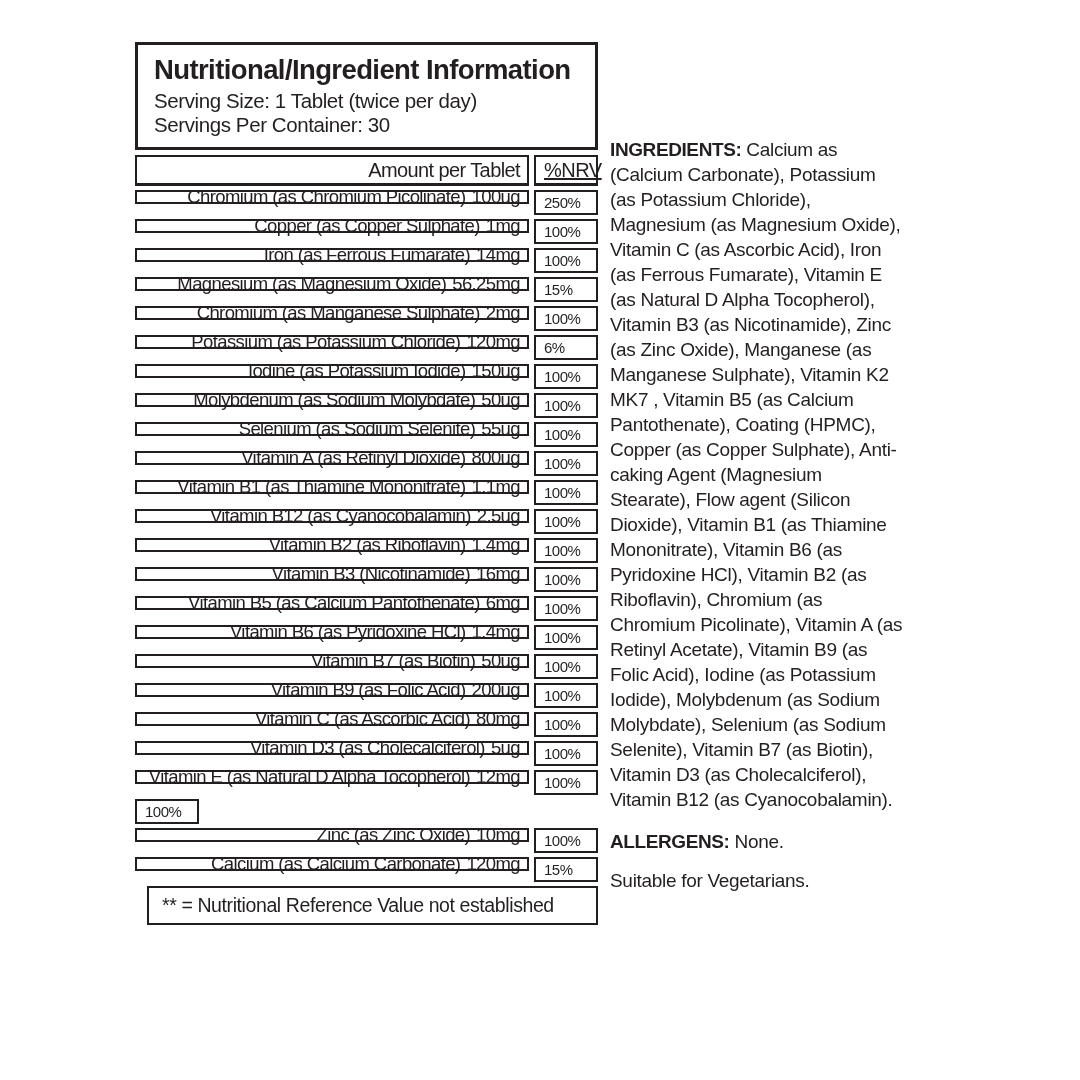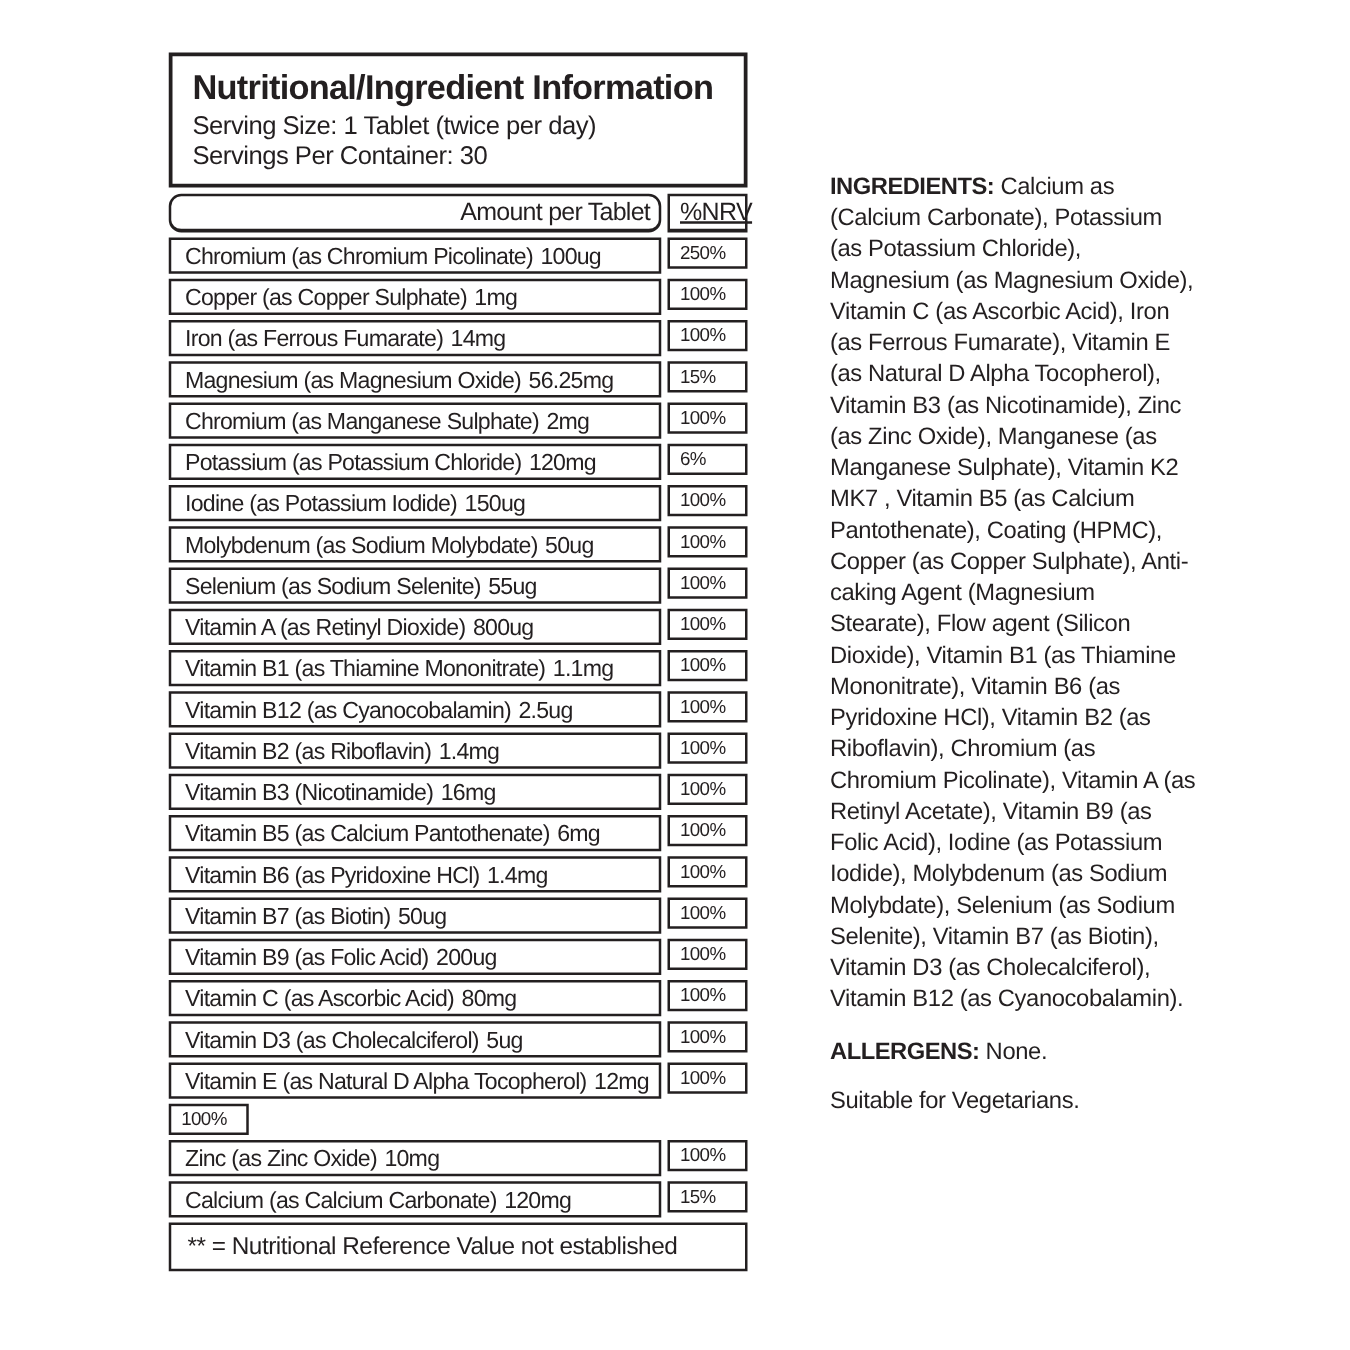--- a/index.html
+++ b/index.html
@@ -20,44 +20,45 @@
   .header-box h1 {
     margin: 0 0 3px 0;
     font-size: 27.5px; font-weight: bold; letter-spacing: -0.6px;
     white-space: nowrap;
   }
   .header-box p { margin: 0; font-size: 20.5px; line-height: 24px; letter-spacing: -0.4px; }
 
   .row { display: flex; gap: 5px; margin-bottom: 4px; }
   .cell-main {
     flex: 1 1 auto;
-    display: flex; align-items: center; justify-content: flex-start;
-    height: 29px; padding: 0 7px 0 11px;
+    display: flex; align-items: center; justify-content: flex-end;
+    height: 14px; padding: 0 7px 0 11px;
     font-size: 18.5px; letter-spacing: -0.6px; white-space: nowrap;
   }
   .cell-main .nname { margin-right: 6px; }
   .cell-nrv {
     flex: 0 0 64px; width: 64px;
     display: flex; align-items: center;
     height: 25px; padding-left: 8px;
     font-size: 15px; letter-spacing: -0.5px; white-space: nowrap;
   }
-  .colhead .cell-main { justify-content: flex-end; border-bottom-width: 3.5px; font-size: 20px; height: 31px; border-radius: 10px; }
+  .colhead .cell-main { justify-content: flex-end; border-bottom-width: 3.5px; font-size: 20px; height: 31px; }
   .colhead .cell-nrv  { border-bottom-width: 3.5px; font-size: 20px; height: 31px; text-decoration: underline; }
 
   .footnote {
     margin-top: 1px;
     height: 39px; display: flex; align-items: center;
     padding-left: 13px; font-size: 19.5px; letter-spacing: -0.4px;
     border-width: 2.5px;
+    margin-left: 12px;
   }
 
   
   .ingredients-col {
-    position: absolute; left: 664px; top: 137px; width: 296px;
+    position: absolute; left: 610px; top: 137px; width: 296px;
     font-size: 19px; line-height: 25px; letter-spacing: -0.3px;
   }
   .ingredients-col p { margin: 0; }
   .ingredients-col strong { font-weight: bold; letter-spacing: -0.4px; }
   .allergens { margin-top: 17px !important; }
   .veg { margin-top: 14px !important; }
 </style>
 </head>
 <body>
 

